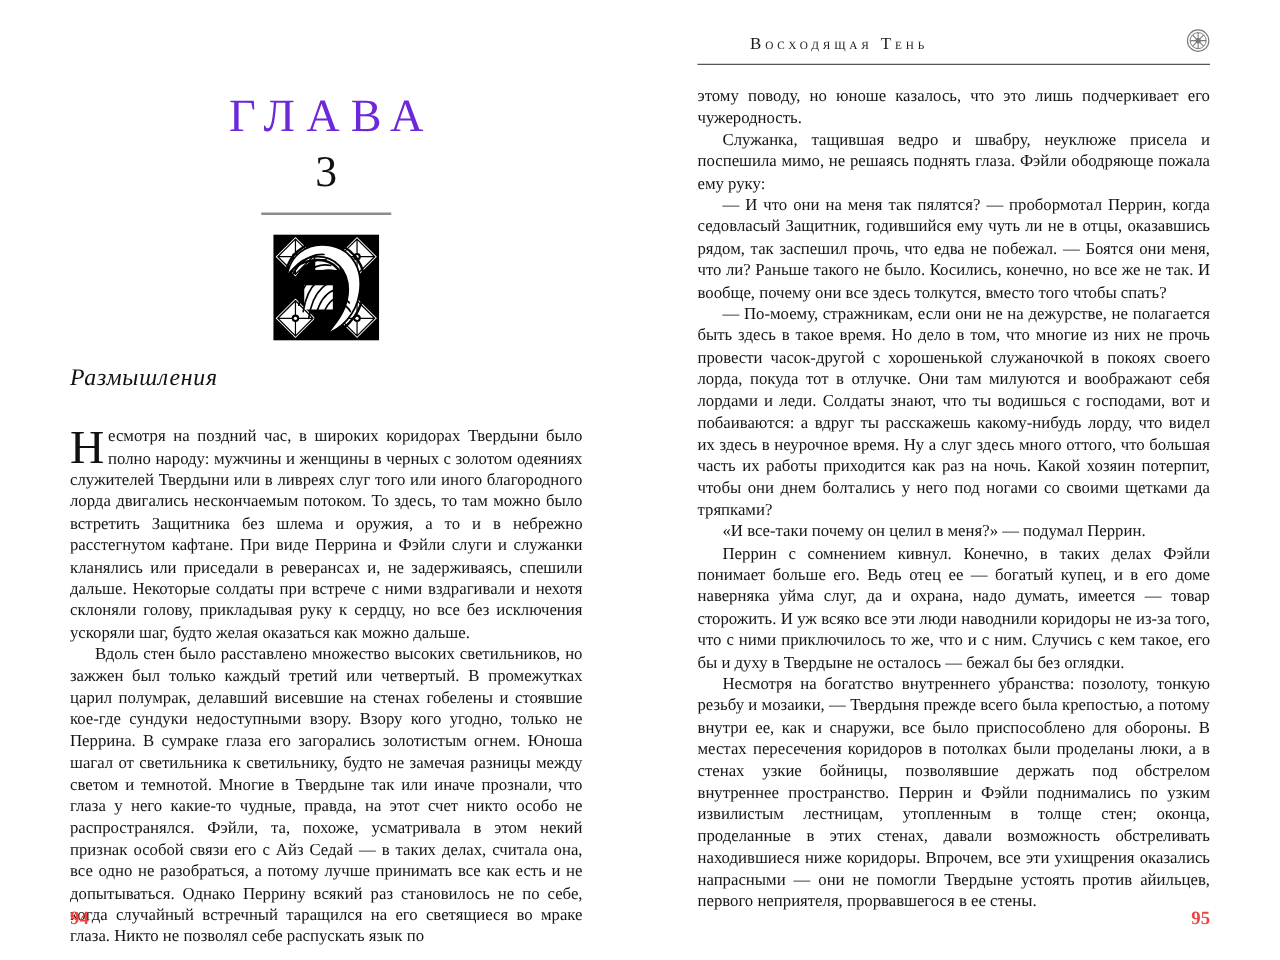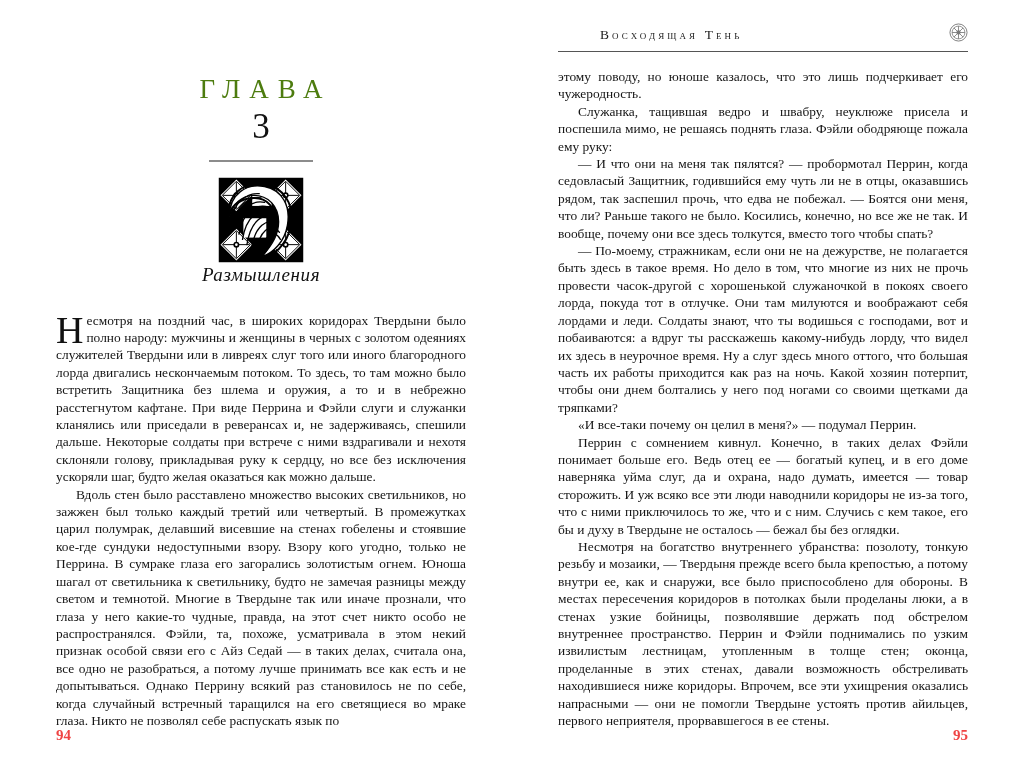--- a/index.html
+++ b/index.html
@@ -33,26 +33,26 @@
   
   .page-left {
     padding: 44px 46px 0 56px;
   }
 
   .chapter-head {
     text-align: center;
     margin-top: 10px;
   }
   .chapter-word {
-    font-size: 27px;
+    font-size: 37px;
     letter-spacing: 9px;
     font-weight: 400;
     line-height: 1.05;
     text-indent: 9px;
-    color: #4d7c0f;
+    color: #6d28d9;
     margin-top: 31px;
   }
   .chapter-number {
     font-size: 35px;
     line-height: 1.15;
     margin-top: 4px;
     color: #111;
   }
   .chapter-rule {
     width: 104px;
@@ -66,24 +66,25 @@
     justify-content: center;
     margin-top: 14px;
   }
   .ornament {
     width: 88px;
     height: 88px;
     display: block;
   }
 
   .chapter-subtitle {
-    text-align: center;
+    text-align: left;
     font-style: italic;
     font-size: 19px;
     letter-spacing: 0.6px;
+    margin-top: 18px;
     color: #111;
   }
 
   
   .page-right {
     padding: 22px 56px 16px 46px;
   }
 
   .running-head {
     position: relative;

